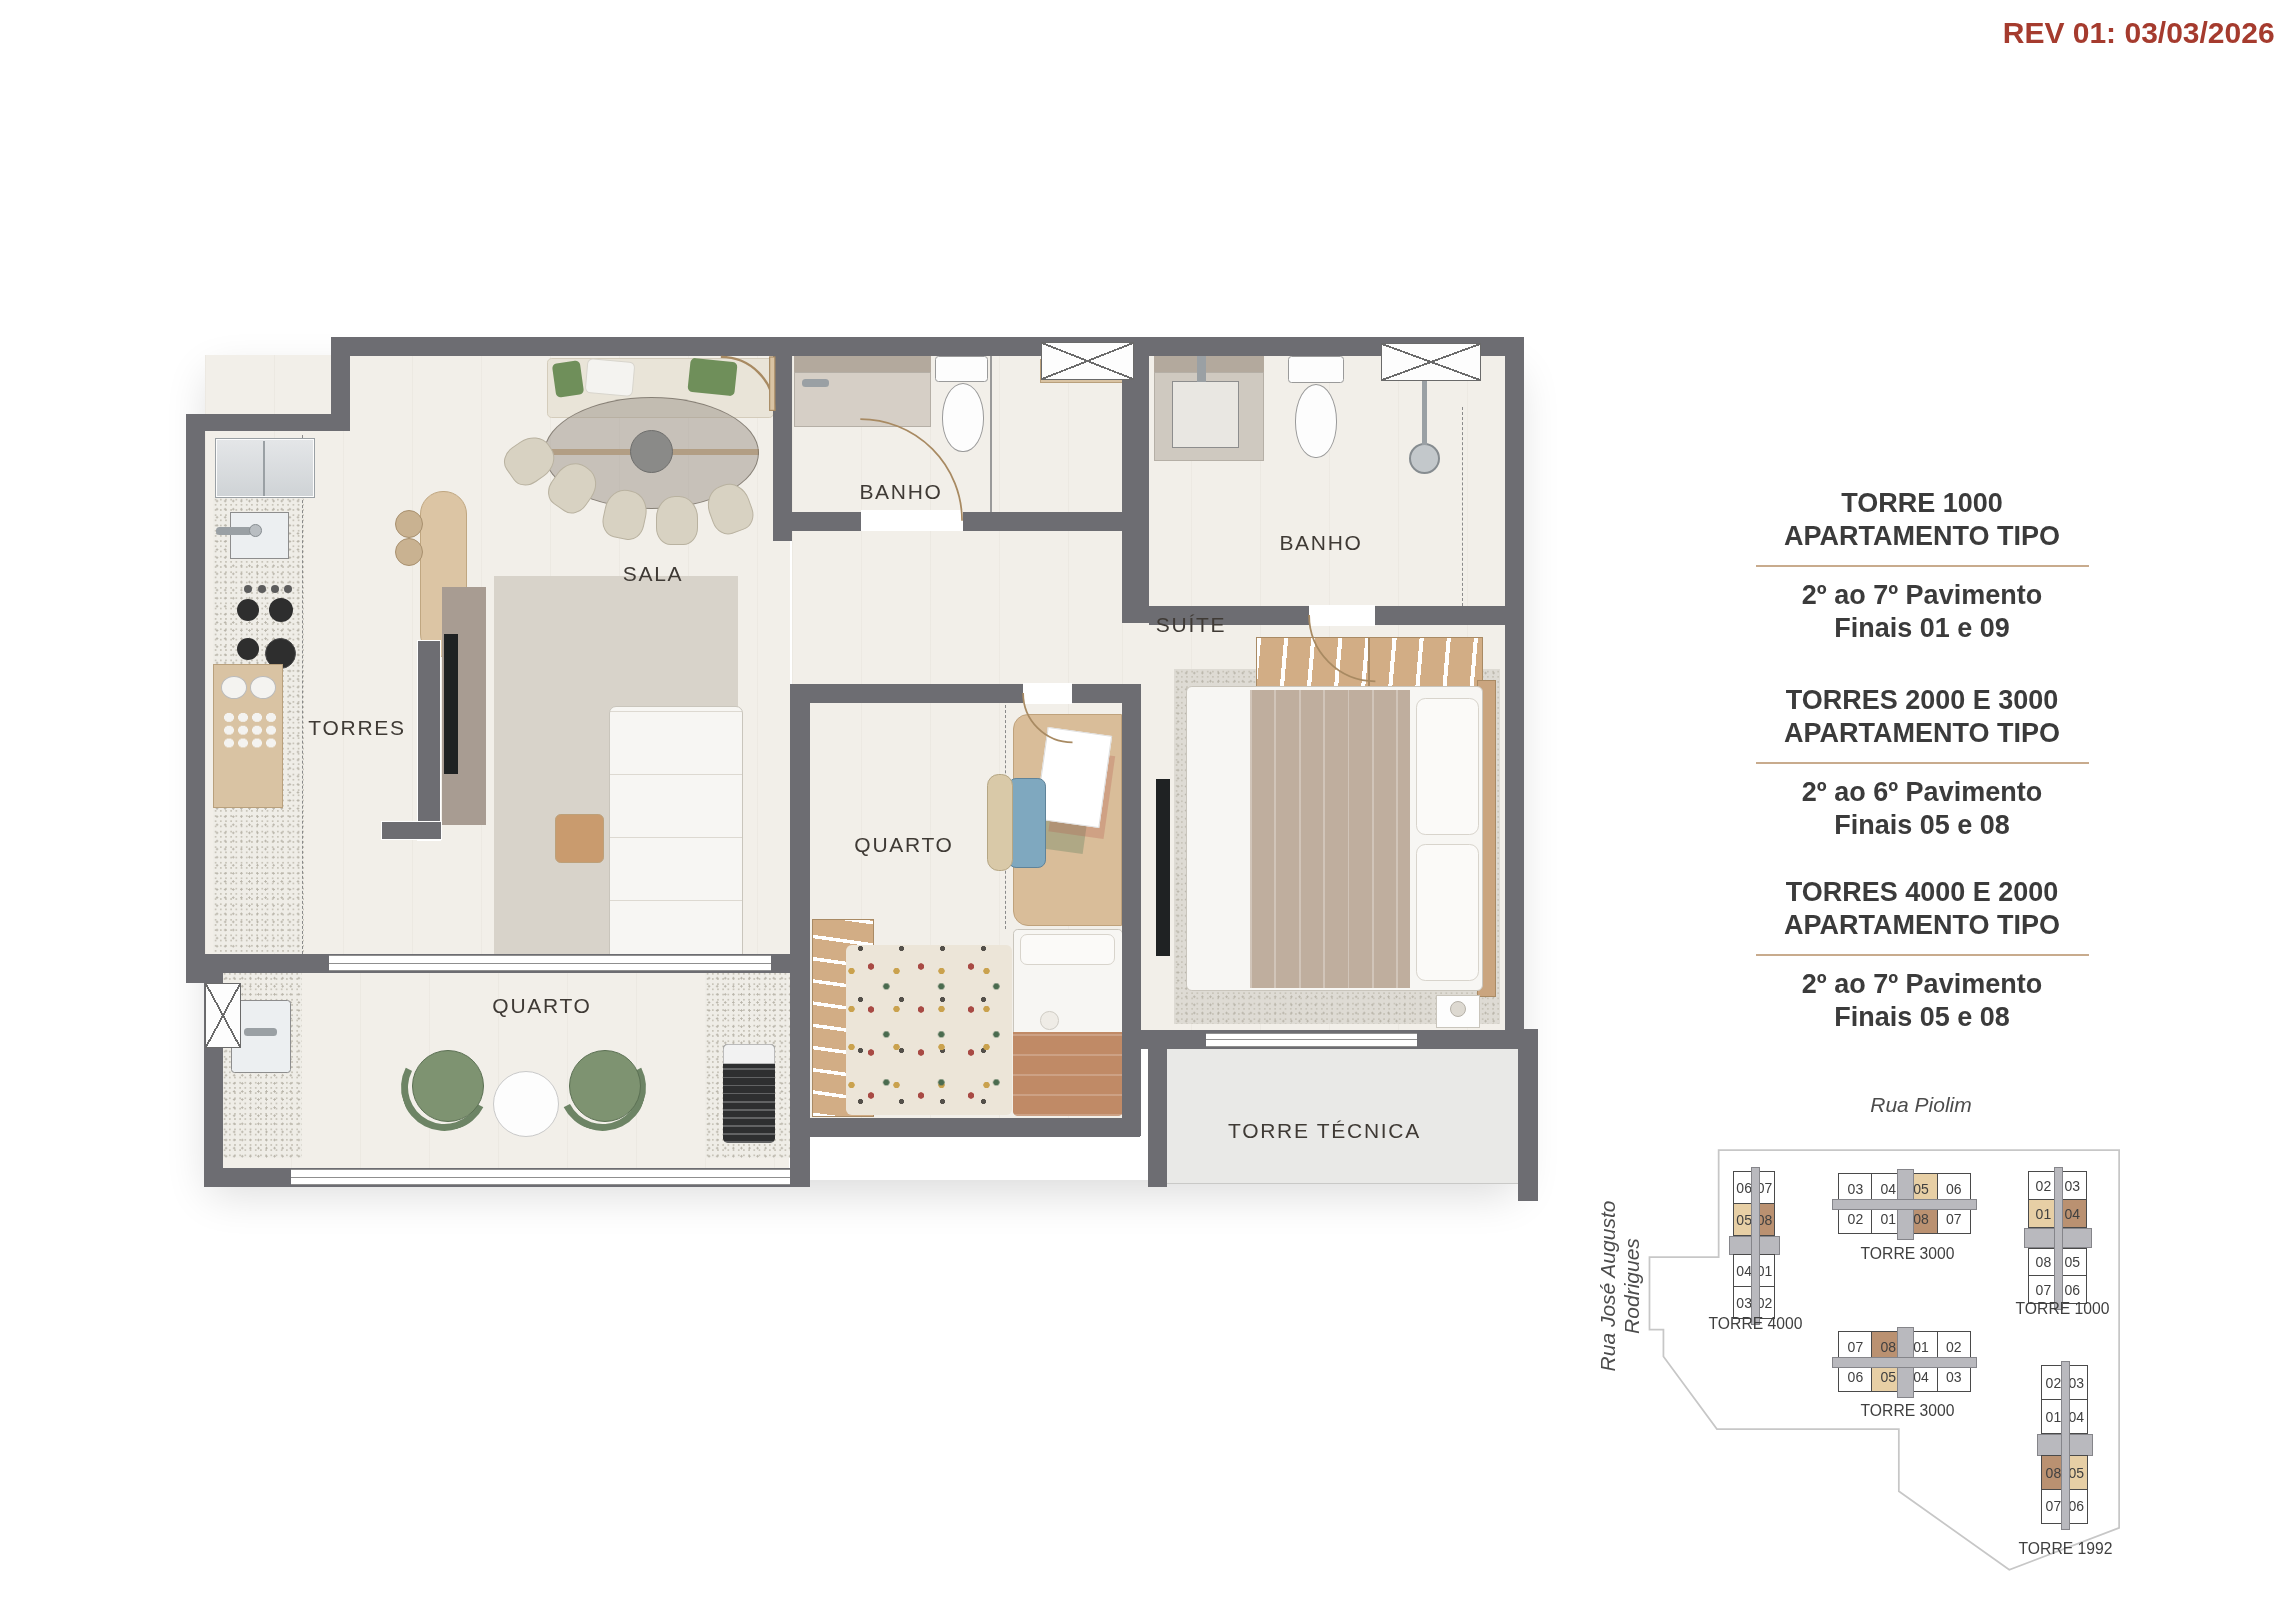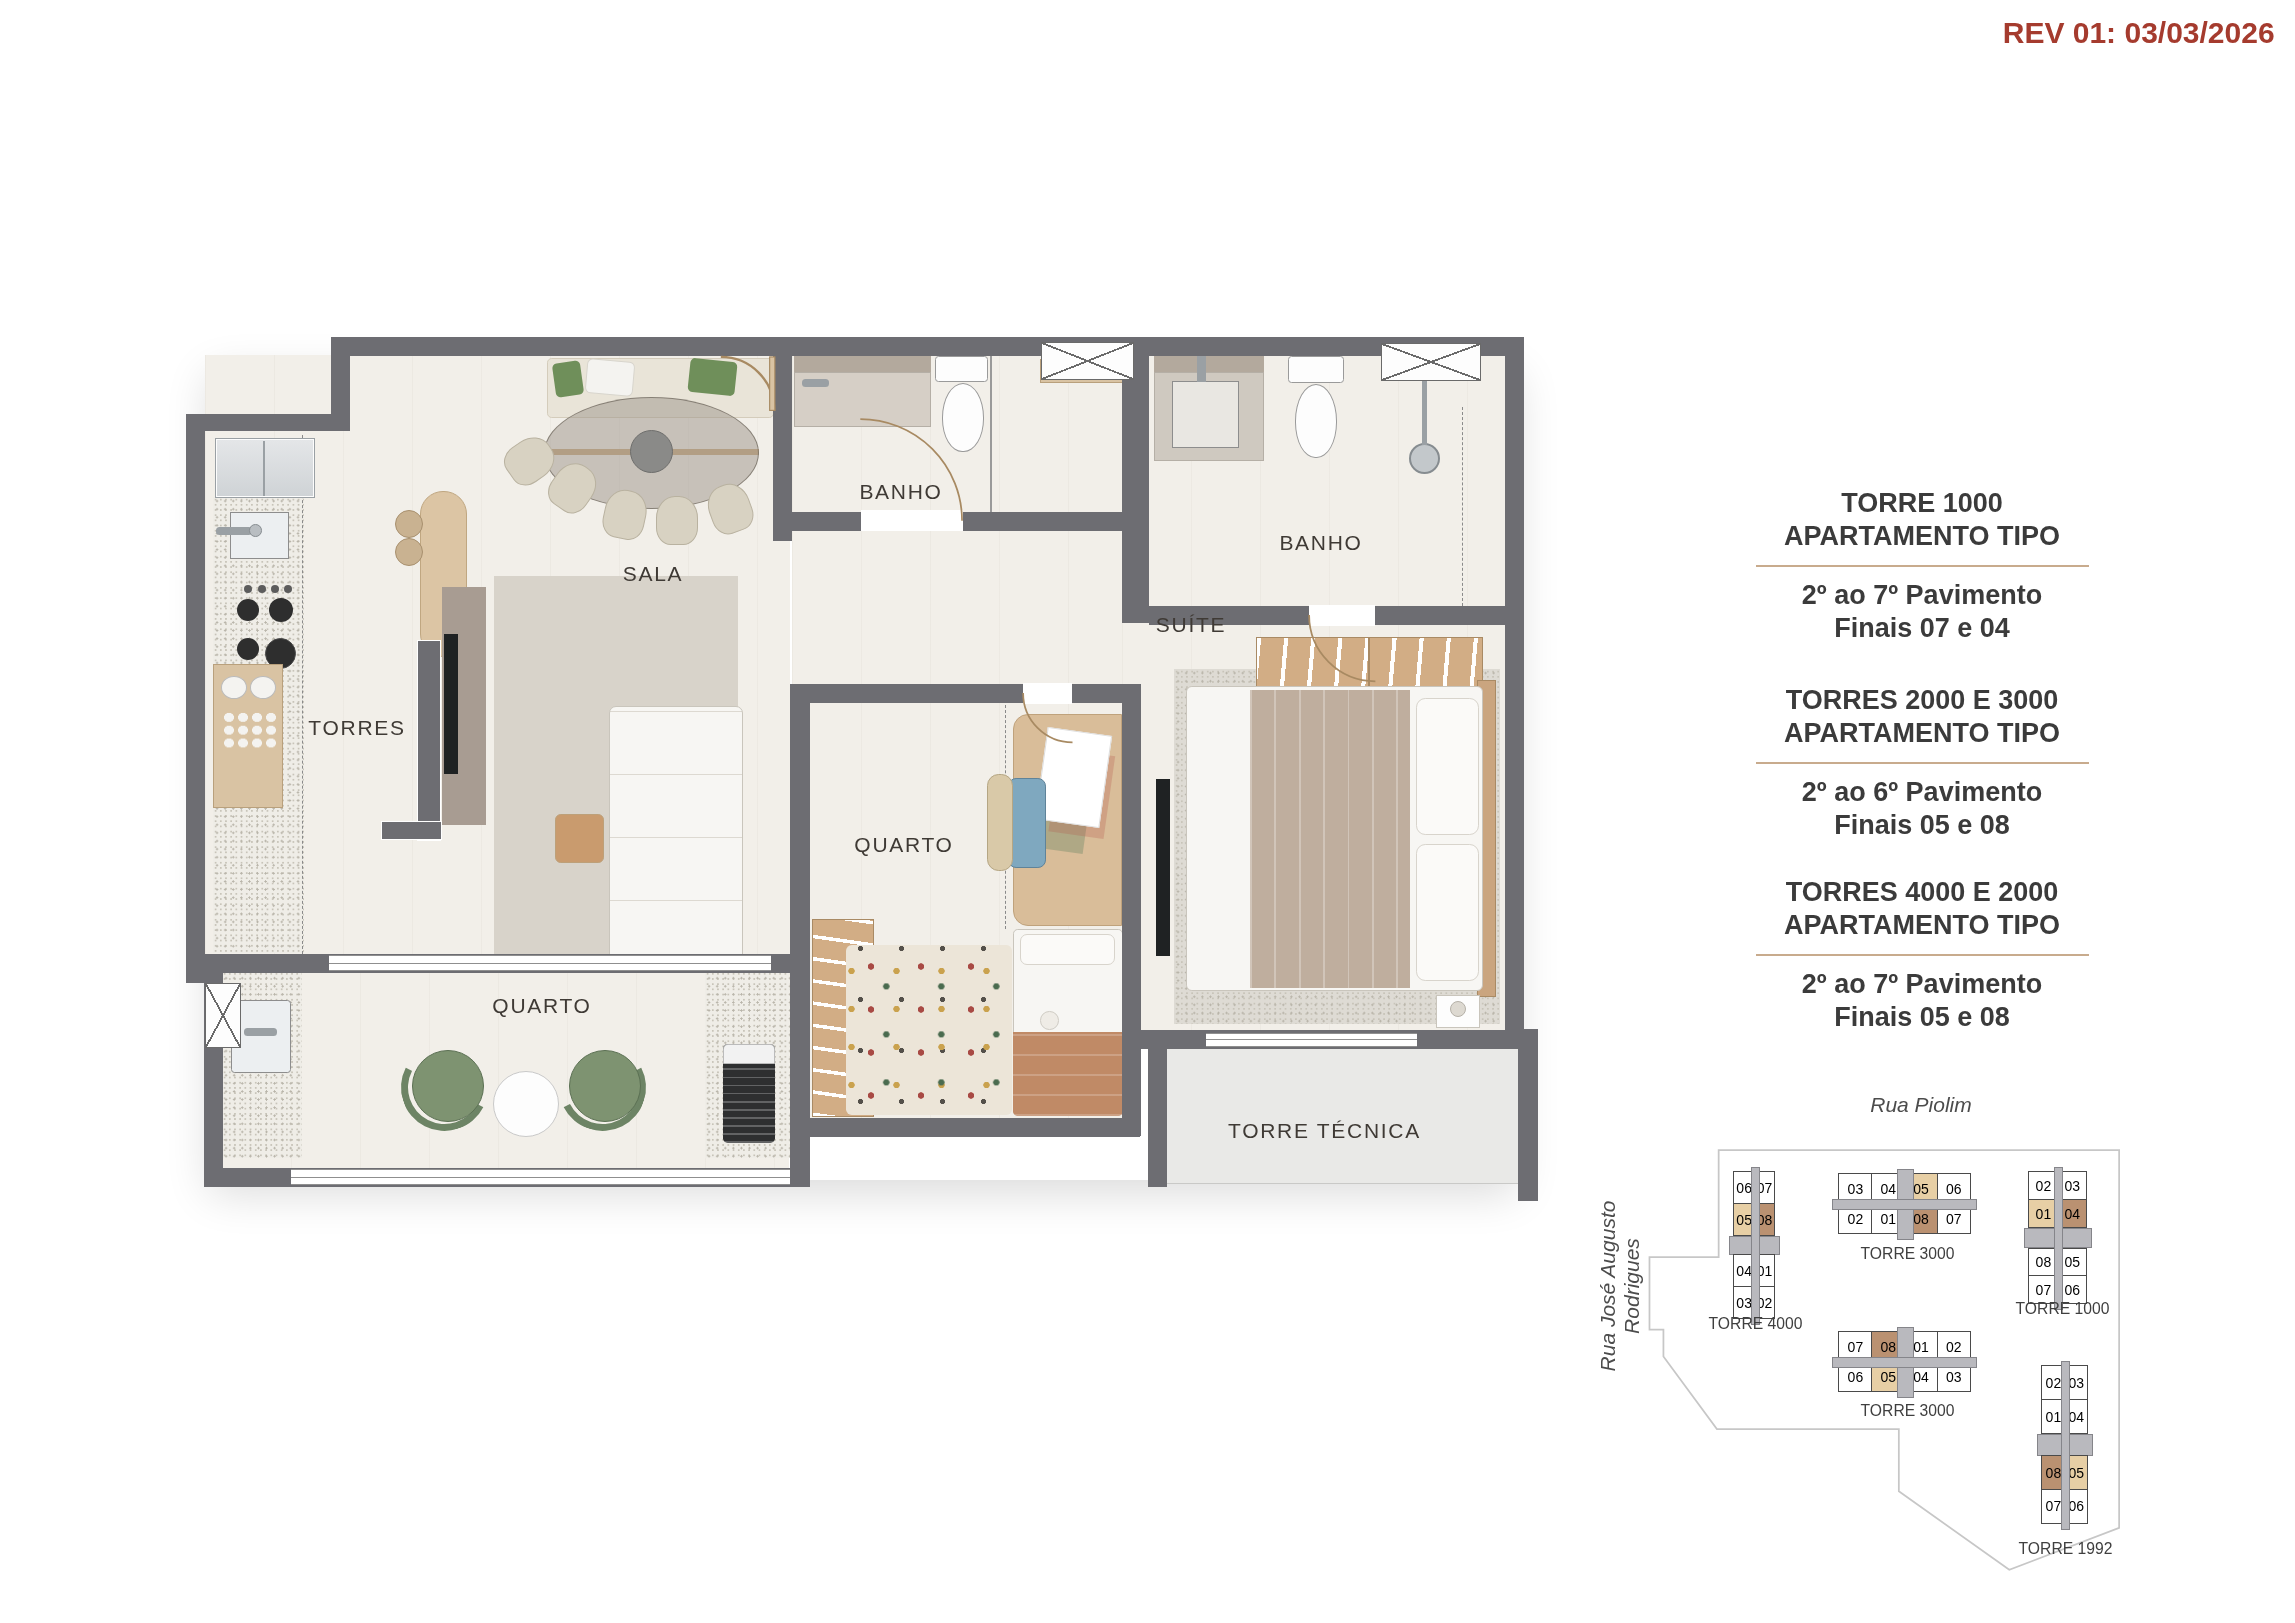--- a/index.html
+++ b/index.html
@@ -19,21 +19,21 @@
   .tan-furn{background:#d9bd99;border:1.2px solid #bda079;}
   .dashline-v{border-left:1.7px dashed #8a8a8a;}
   
   .rev{color:#a53b2e;font-size:30px;font-weight:bold;text-align:right;}
   .iblock{width:378px;text-align:center;color:#3b3b3b;font-weight:bold;font-size:27px;line-height:33px;}
   .divider{height:2.9px;background:#c8ab8d;margin:11.6px auto;width:333px;}
   
   .street{font-style:italic;color:#4c4c4c;font-size:21px;text-align:center;}
   .tower{position:absolute;}
   .trow{display:flex;}
-  .tcell{border:1.2px solid #4a4a4a;margin:-0.6px;background:#fff;display:flex;align-items:center;justify-content:center;font-size:14px;color:#000000;box-sizing:border-box;}
+  .tcell{border:1.2px solid #4a4a4a;margin:-0.6px;background:#fff;display:flex;align-items:center;justify-content:center;font-size:14px;color:#404040;box-sizing:border-box;}
   .tcell.tan{background:#e7cfa5;}
   .tcell.brown{background:#ba9171;}
   .tband{background:#b9b9be;border:0.6px solid #85858a;margin:0 -5.2px;}
   .tcore-v{position:absolute;left:calc(50% - 3.5px);width:7px;top:-4.7px;height:calc(100% + 9.3px);background:#b9b9be;border:0.6px solid #85858a;}
   .tcore-h{position:absolute;top:-4.7px;left:calc(50% - 7.6px);width:15px;height:calc(100% + 9.3px);background:#b9b9be;border:0.6px solid #85858a;}
   .tbar-h{position:absolute;top:calc(50% - 4.7px);height:9.3px;left:-7px;right:-7px;background:#b9b9be;border:0.6px solid #85858a;}
   .tname{position:absolute;width:151px;text-align:center;font-size:15.7px;color:#3f3f3f;}
 </style>
 </head>
 <body>
@@ -198,21 +198,21 @@
   <div class="abs room-label" style="left:817px;top:833px;width:174px;">QUARTO</div>
   <div class="abs room-label" style="left:1104px;top:613px;width:174px;">SUÍTE</div>
   <div class="abs room-label" style="left:455px;top:994px;width:174px;">QUARTO</div>
   <div class="abs room-label" style="left:1208px;top:1119px;width:233px;">TORRE TÉCNICA</div>
 
   <div class="abs iblock" style="left:1733px;top:487px;">
     <div>TORRE 1000</div>
     <div>APARTAMENTO TIPO</div>
     <div class="divider"></div>
     <div>2º ao 7º Pavimento</div>
-    <div>Finais 07 e 04</div>
+    <div>Finais 01 e 09</div>
   </div>
   <div class="abs iblock" style="left:1733px;top:684px;">
     <div>TORRES 2000 E 3000</div>
     <div>APARTAMENTO TIPO</div>
     <div class="divider"></div>
     <div>2º ao 6º Pavimento</div>
     <div>Finais 05 e 08</div>
   </div>
   <div class="abs iblock" style="left:1733px;top:876px;">
     <div>TORRES 4000 E 2000</div>

